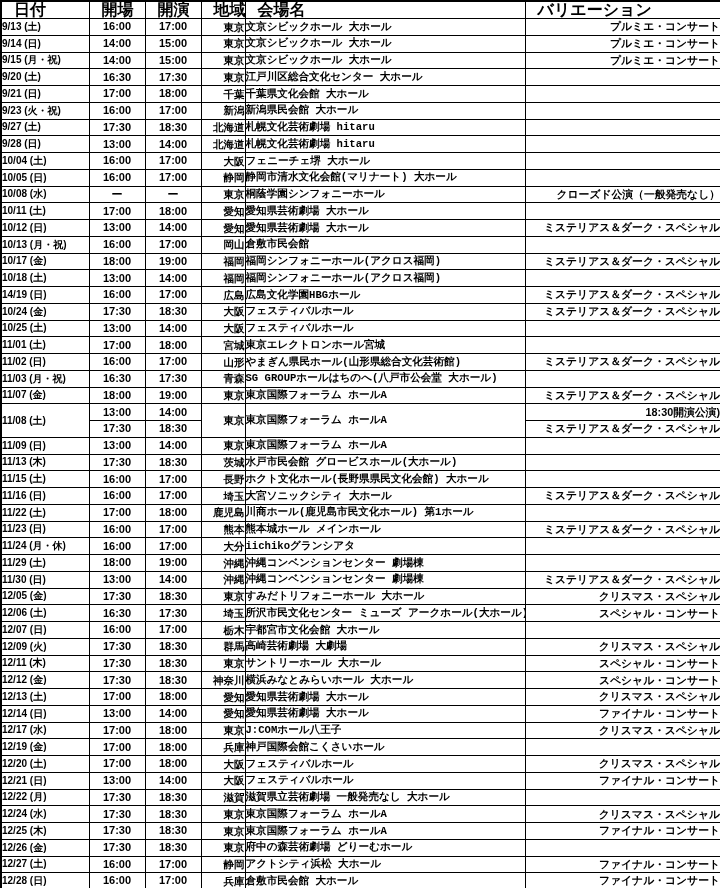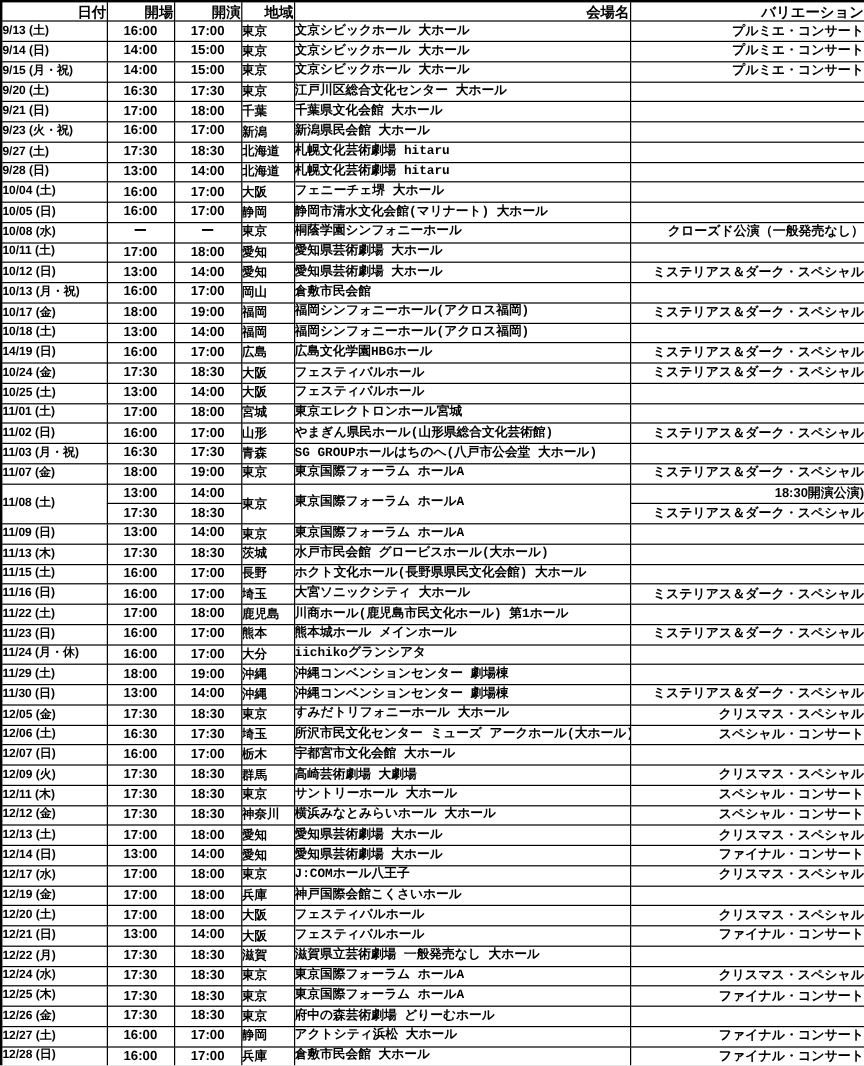--- a/index.html
+++ b/index.html
@@ -26,26 +26,27 @@
   .schedule th, .schedule td {
     border: 1.5px solid #000;
     padding: 0;
     line-height: 1;
     white-space: nowrap;
     overflow: hidden;
     background: #ffffff;
   }
   .schedule tr { height: 16.75px; }
   .schedule th {
-    text-align: right;
-    font-size: 12px;
+    text-align: left;
+    font-size: 16px;
+    padding-left: 12px;
   }
   .c-date   { text-align: left;  padding-left: 6px; font-size: 10px; }
   .c-time   { text-align: center; font-size: 11px; }
-  .c-region { text-align: left; font-size: 10.5px; }
+  .c-region { text-align: right; font-size: 10.5px; }
   .c-venue  { text-align: left;  padding-left: 7px; font-size: 10.6px; font-family: Liberation Mono, monospace; }
   .c-var    { text-align: right;  padding-left: 7px; font-size: 10.8px; }
   
   .var-split-a { border-bottom: 1px solid #999; margin-top: 16px; }
   .var-split-b { border-top: 1px solid #999; }
 </style>
 </head>
 <body>
 
 <div class="page">

